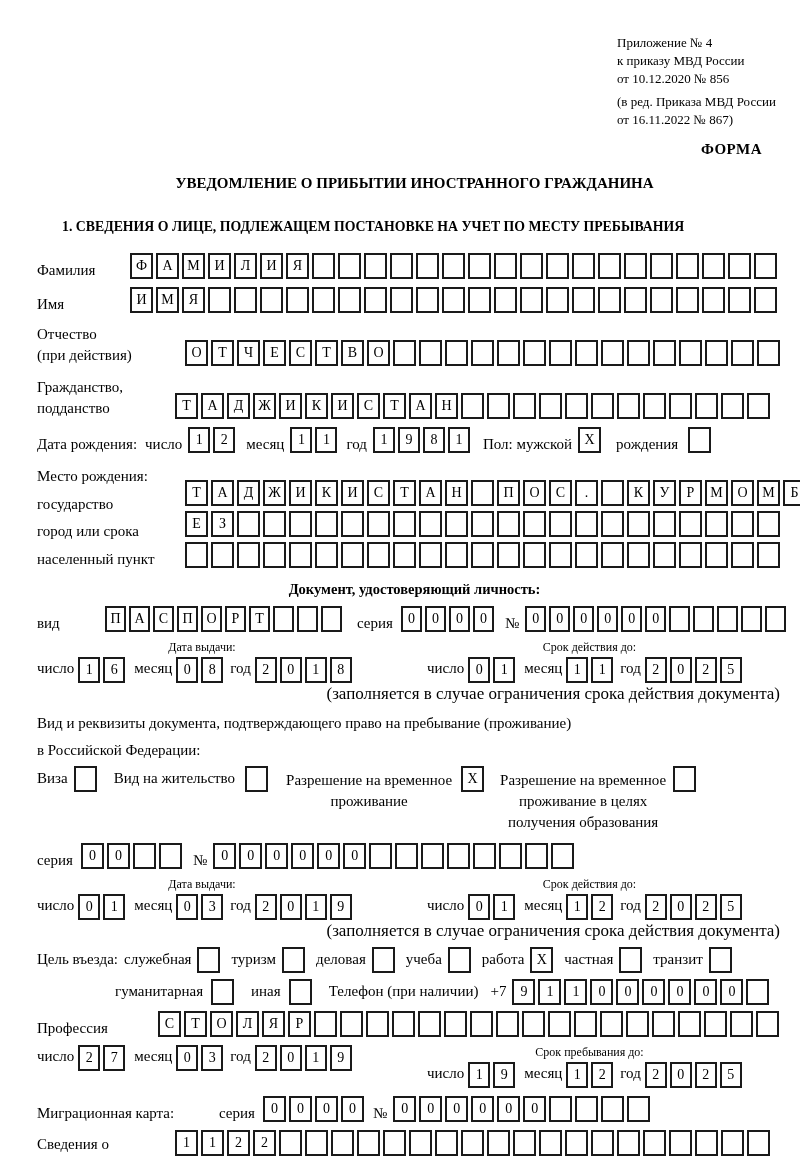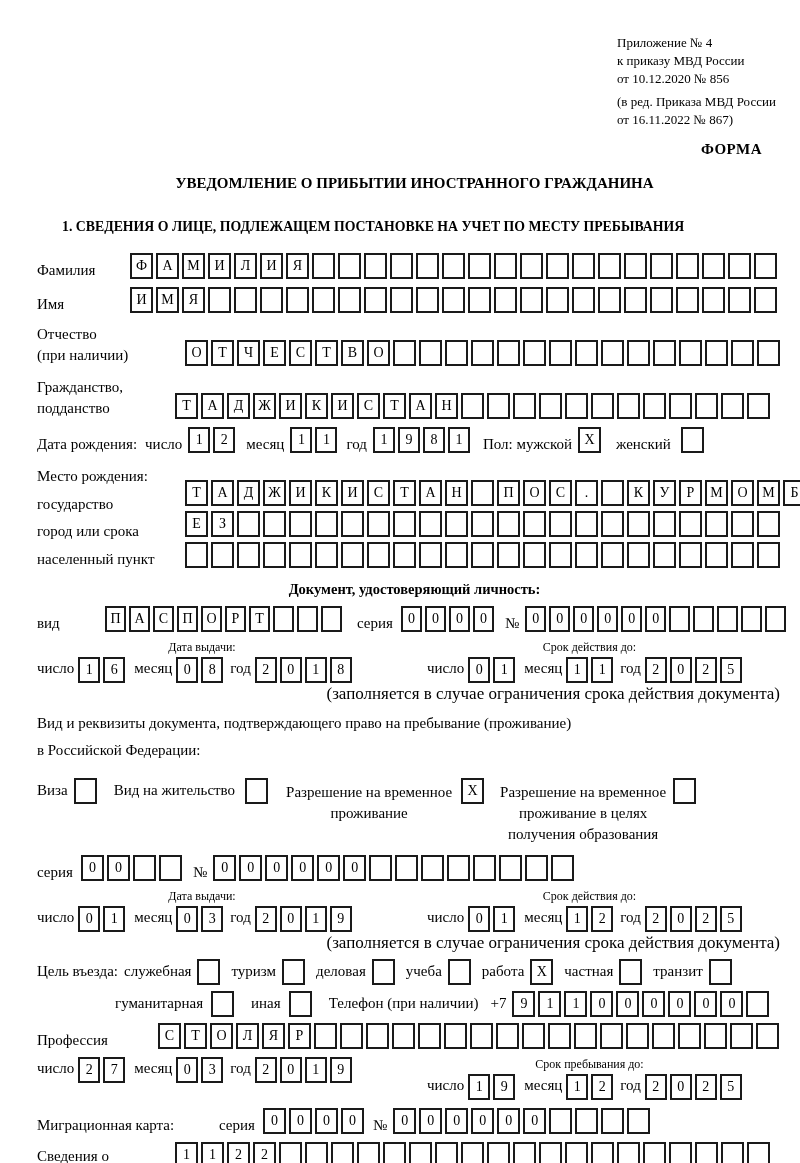--- a/index.html
+++ b/index.html
@@ -43,21 +43,21 @@
   .dg-left { width:390px; flex:none; }
   .dg-right { flex:1; }
   .date-title { text-align:center; font-size:12px; margin-bottom:2px; }
   .dg-left .date-title { padding-right:60px; }
   .dg-right .date-title { padding-right:40px; }
   .date-line { display:flex; align-items:flex-start; }
   .date-line .inl { padding-top:3px; }
   .note { font-size:17px; text-align:right; padding-right:12px; margin-top:1px; margin-bottom:6px; }
 
   .para { line-height:27px; margin-top:2px; }
-  .opts { display:flex; align-items:flex-start; margin:14px 0 10px; }
+  .opts { display:flex; align-items:flex-start; margin:2px 0 10px; }
   .opt { display:flex; align-items:flex-start; }
   .opt-label { padding-top:4px; }
   .opt-center { width:172px; text-align:center; line-height:21px; padding-top:4px; }
   .opt-center-sm { width:168px; text-align:center; line-height:21px; padding-top:4px; }
 
   .purpose { display:flex; align-items:flex-start; margin-bottom:6px; }
   .purpose .inl { padding-top:4px; }
   .indent78 { padding-left:78px; }
 
   .reps { display:flex; align-items:flex-start; margin-top:4px; }
@@ -141,21 +141,21 @@
         <span class="cell"></span>
         <span class="cell"></span>
         <span class="cell"></span>
         <span class="cell"></span>
       </div>
   </div>
 
   <div class="row">
     <div class="lbl-multi w148">
       <div>Отчество</div>
-      <div>(при наличии)</div>
+      <div>(при действия)</div>
     </div>
     <div class="cells">
         <span class="cell">О</span>
         <span class="cell">Т</span>
         <span class="cell">Ч</span>
         <span class="cell">Е</span>
         <span class="cell">С</span>
         <span class="cell">Т</span>
         <span class="cell">В</span>
         <span class="cell">О</span>
@@ -225,21 +225,21 @@
     <span class="cells dates ml6">
         <span class="cell">1</span>
         <span class="cell">9</span>
         <span class="cell">8</span>
         <span class="cell">1</span>
       </span>
     <span class="inl ml10">Пол: мужской</span>
     <span class="cells ml6">
         <span class="cell">X</span>
       </span>
-    <span class="inl ml12">женский</span>
+    <span class="inl ml12">рождения</span>
     <span class="cells ml10">
         <span class="cell"></span>
       </span>
   </div>
 
   <div class="row">
     <div class="lbl-multi w148 lh27">
       <div>Место рождения:</div>
       <div>государство</div>
       <div>город или срока</div>

